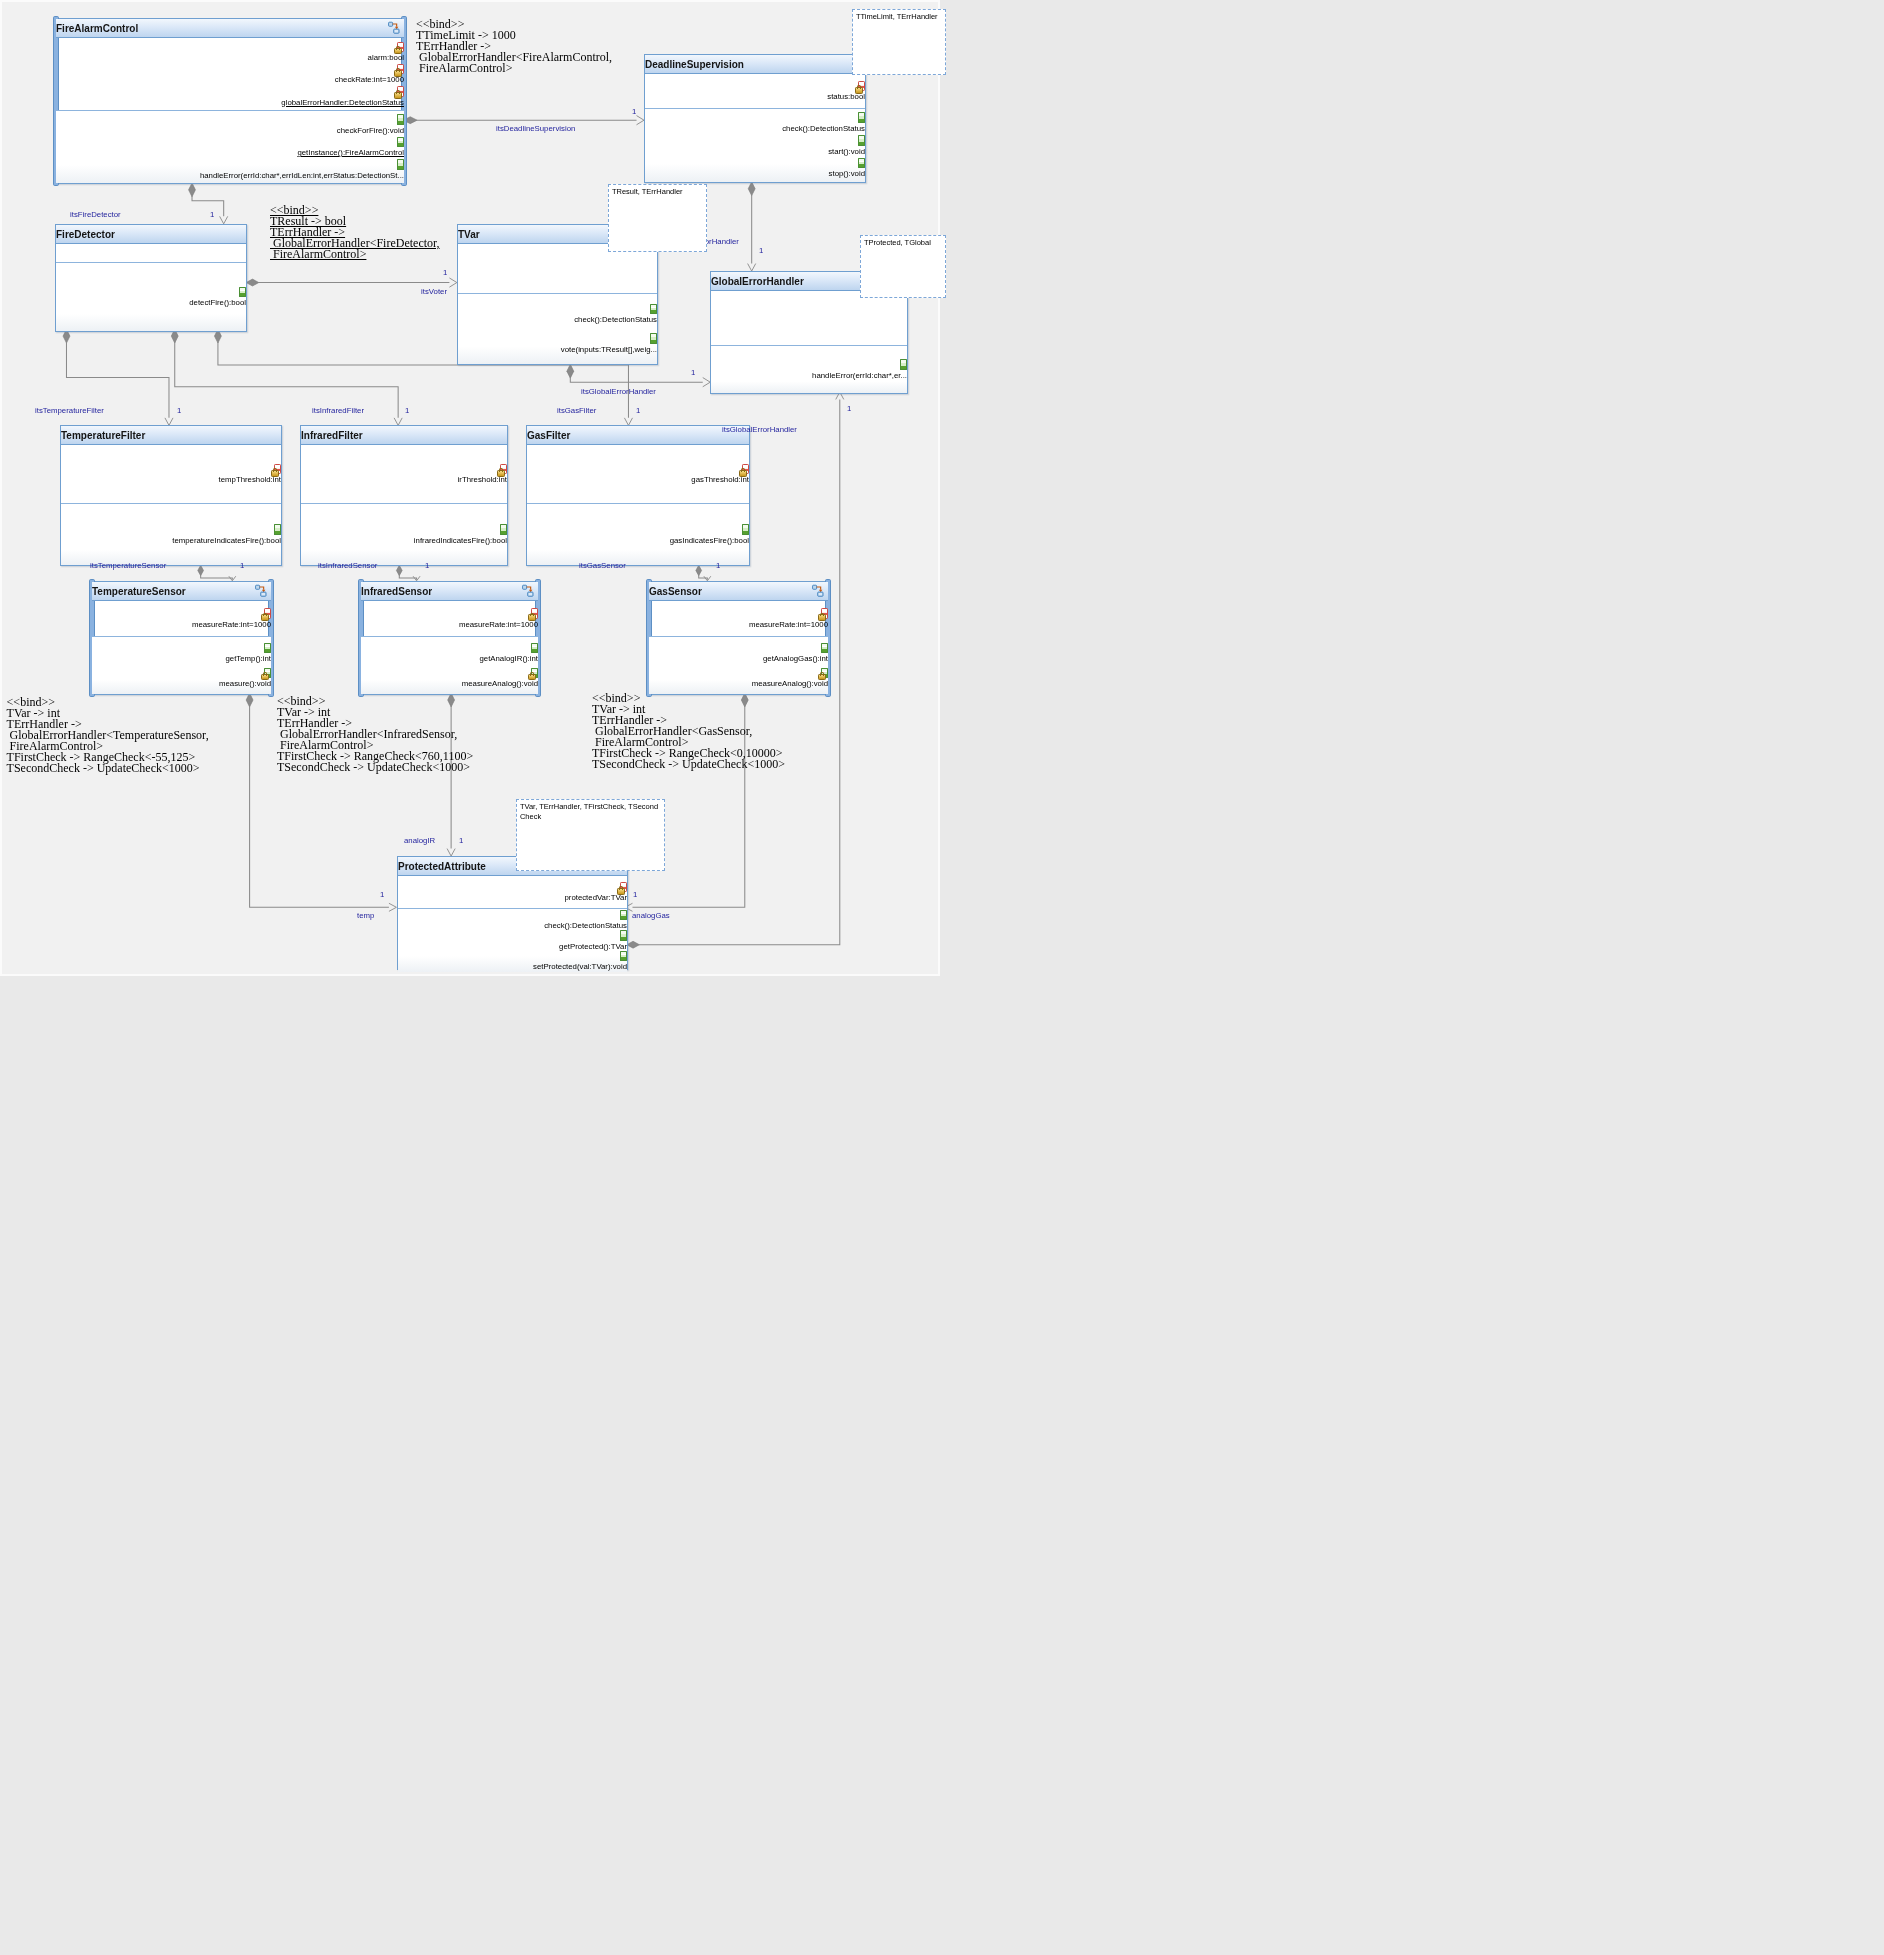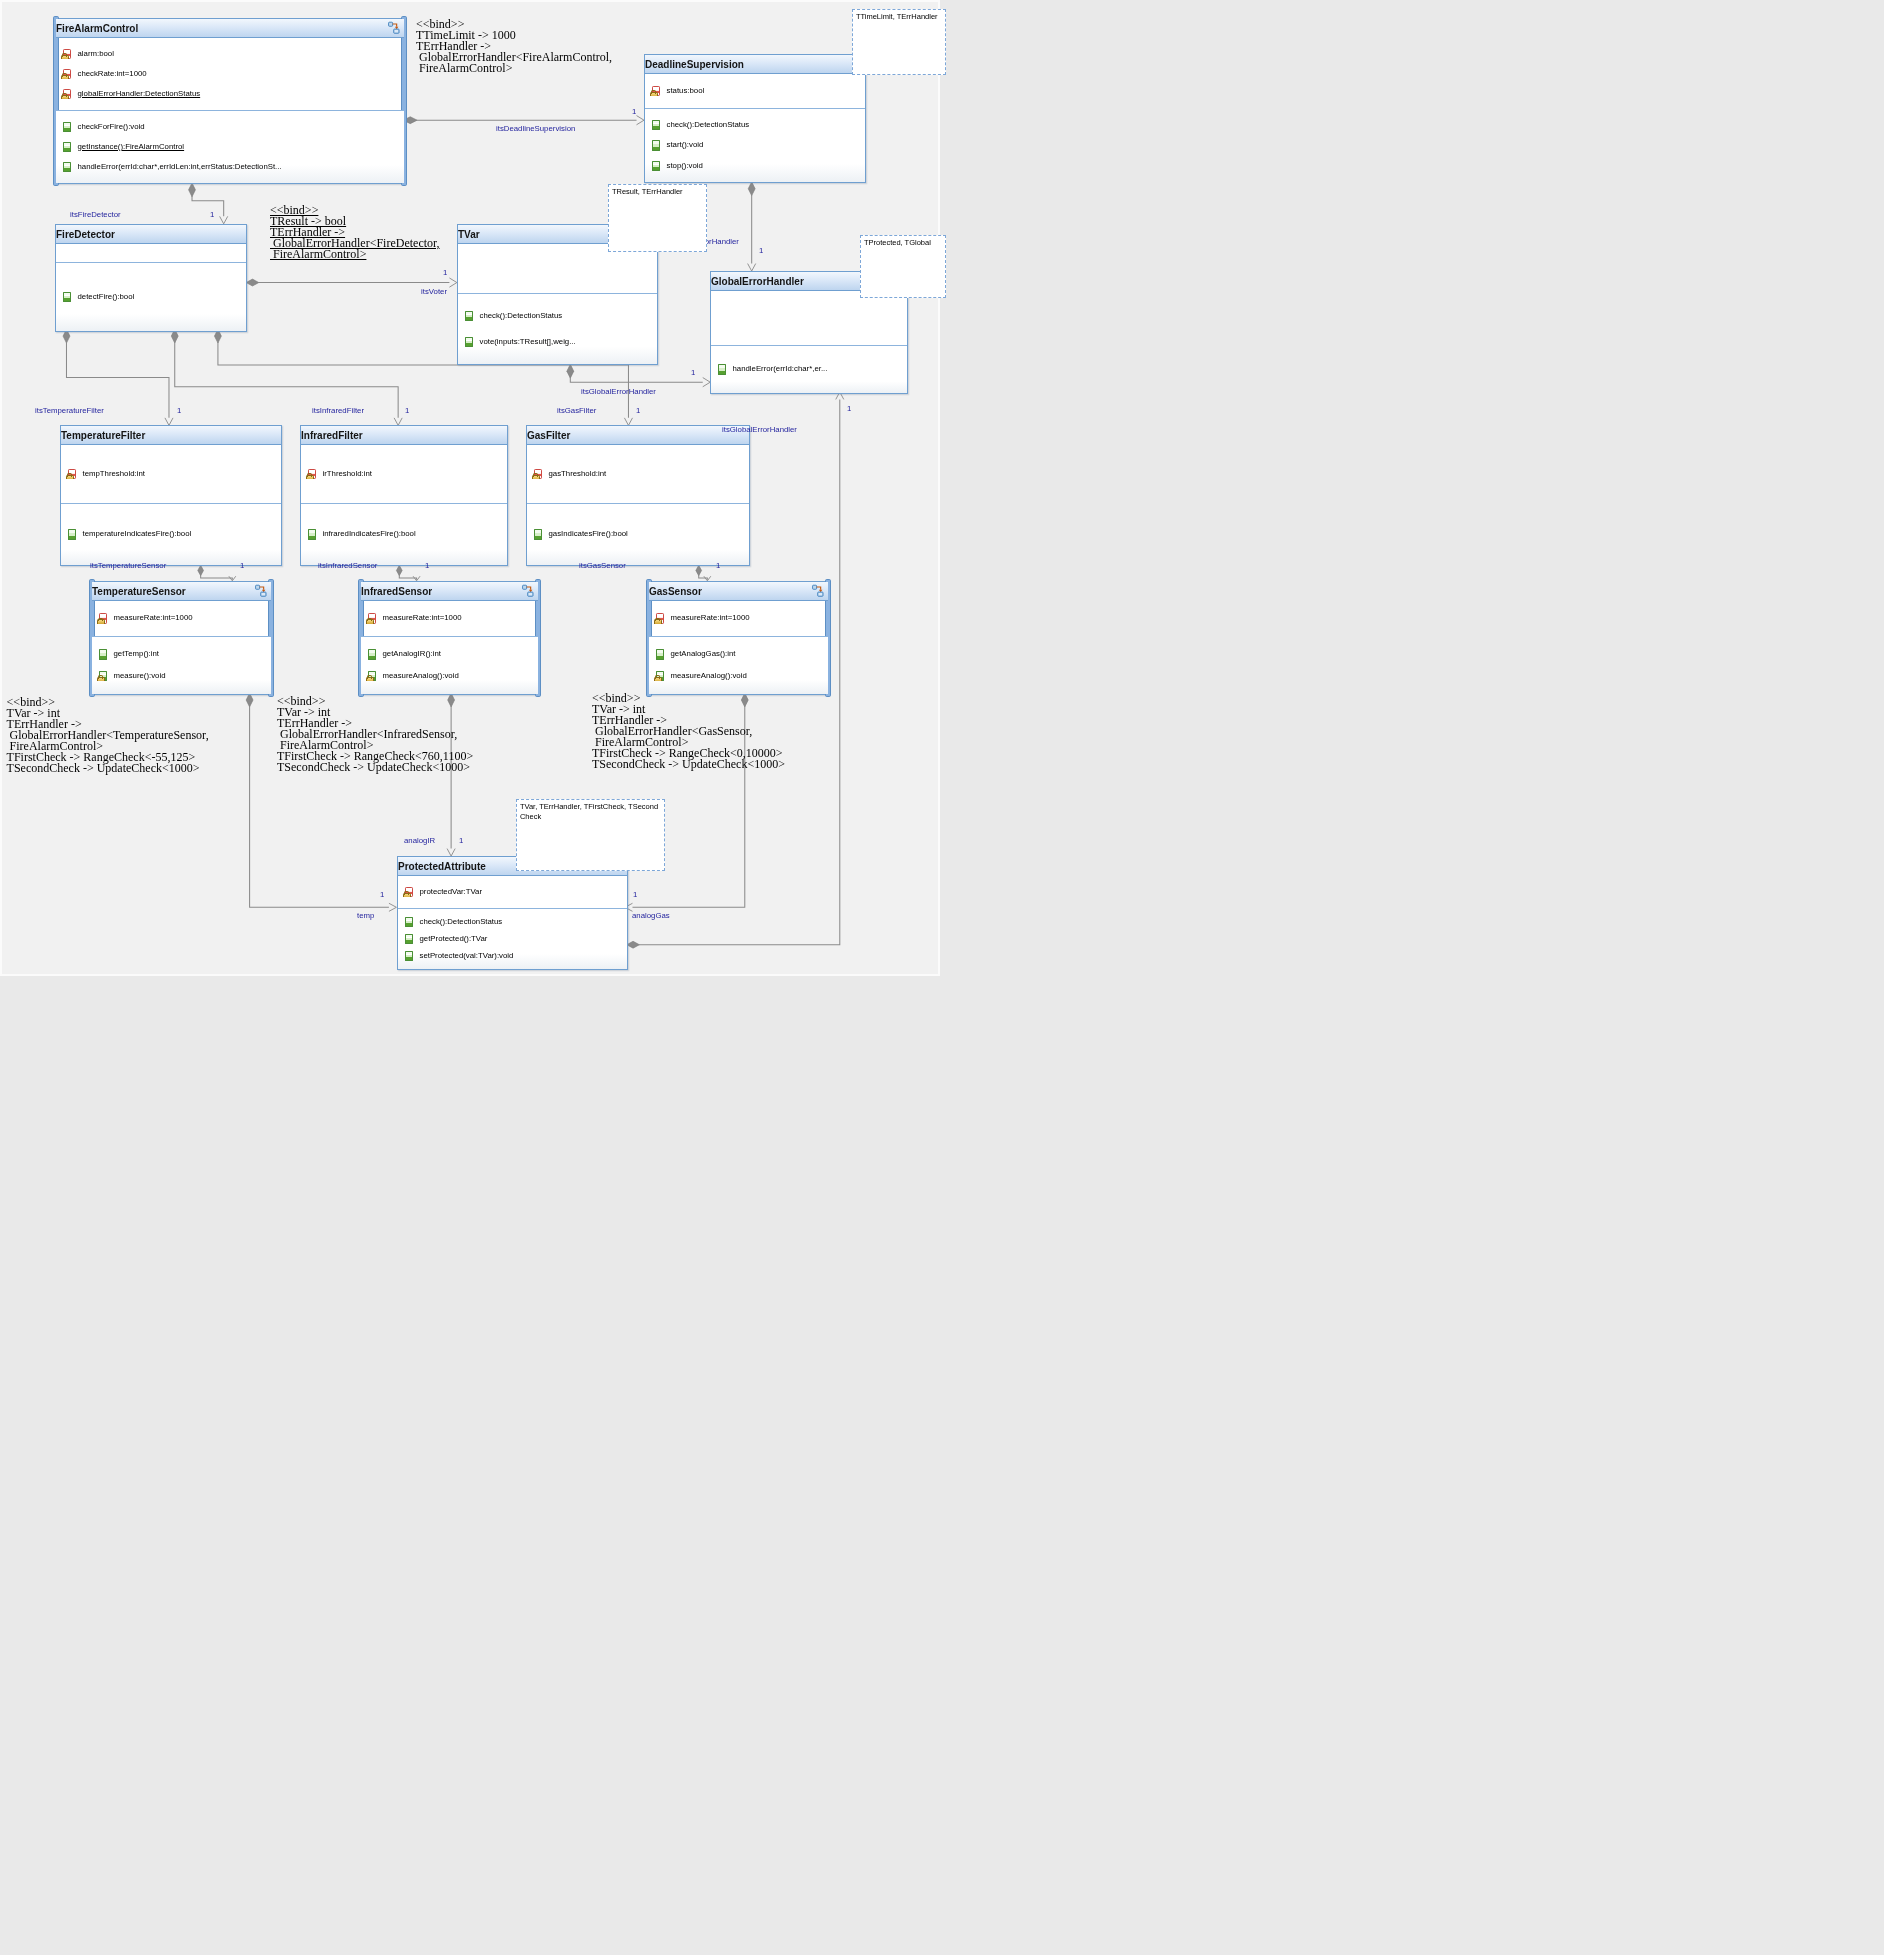--- a/index.html
+++ b/index.html
@@ -11,21 +11,21 @@
   #connectors polyline{fill:none;stroke:#8a8a8a;stroke-width:1.6px;}
 
   .uml-class{position:absolute;z-index:2;background:#fff;border:0.9px solid #6f9fd0;
     box-shadow:0.6px 0.6px 1.2px rgba(120,140,160,.35);display:flex;flex-direction:column;}
   .uml-title{flex:none;height:18.4px;display:flex;align-items:center;justify-content:flex-start;position:relative;
     background:linear-gradient(to bottom,#f2f7fd 0%,#dbe8f8 45%,#bed5ef 100%);
     border-bottom:0.9px solid #6f9fd0;font-size:10px;font-weight:bold;color:#151515;}
   .uml-attrs{flex:none;display:flex;flex-direction:column;justify-content:space-evenly;padding:1.2px 0;}
   .uml-ops{flex:1;display:flex;flex-direction:column;justify-content:space-evenly;padding:1.2px 0;
     border-top:0.8px solid #8db4dd;background:linear-gradient(to bottom,#ffffff 75%,#edf1f5 100%);}
-  .member{display:flex;align-items:flex-start;gap:7px;padding-left:7px;font-size:7.8px;color:#000;white-space:nowrap;overflow:hidden;}
+  .member{display:flex;align-items:flex-end;gap:1px;padding-left:7px;font-size:7.8px;color:#000;white-space:nowrap;overflow:hidden;flex-direction:column;}
   .member.static-m .mlabel{text-decoration:underline;}
   .micon{position:relative;flex:none;width:7.5px;height:10.4px;}
   .icon-attr{position:absolute;inset:0;border:0.9px solid #cd4a44;border-radius:1.2px;
     background:linear-gradient(to bottom,#ffffff 0 38%,#fdeeee 38% 44%,#e3574d 44% 72%,#ffffff 72% 100%);}
   .icon-op{position:absolute;inset:0;border:0.8px solid #4a8f35;border-radius:0.6px;
     background:linear-gradient(to bottom,#f3fbee 0 30%,#ffffff 30% 34%,#d7efc8 34% 62%,#ffffff 62% 66%,#57a130 66% 100%);}
   .lock{position:absolute;left:-2.3px;bottom:-2.3px;width:5.8px;height:4.6px;z-index:1;
     background:linear-gradient(to bottom,#f8dd85,#c9971c);border:0.6px solid #8a6914;border-radius:1.2px;}
   .lock::before{content:"";position:absolute;left:0.6px;top:-2.9px;width:2.3px;height:2.9px;
     border:0.9px solid #8a6914;border-bottom:none;border-radius:1.7px 1.7px 0 0;}

